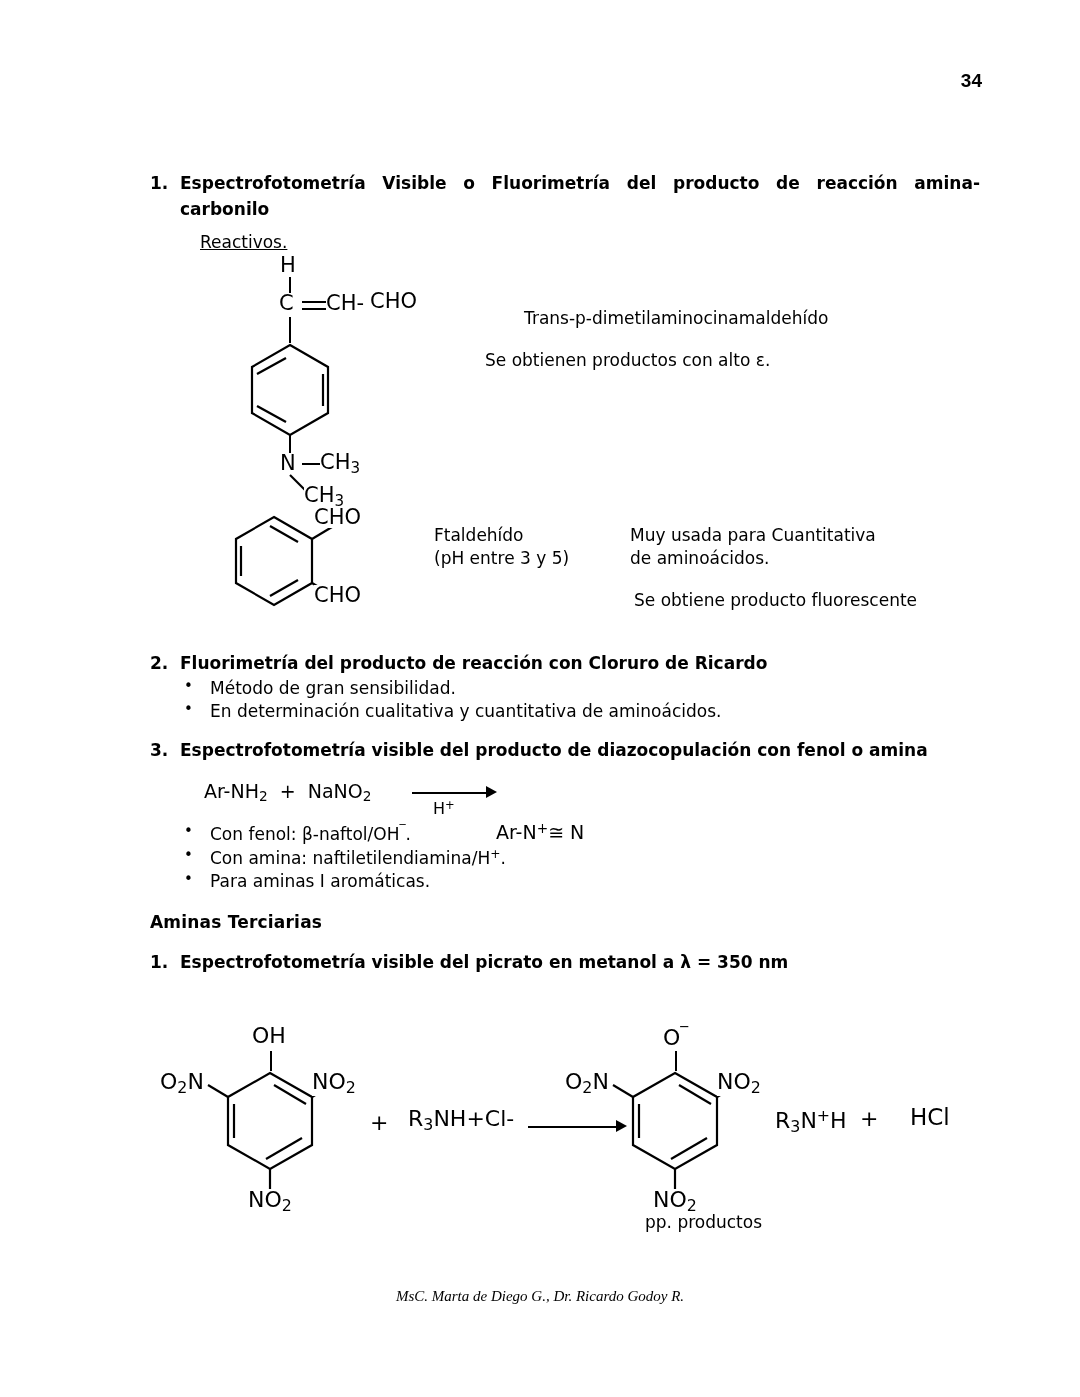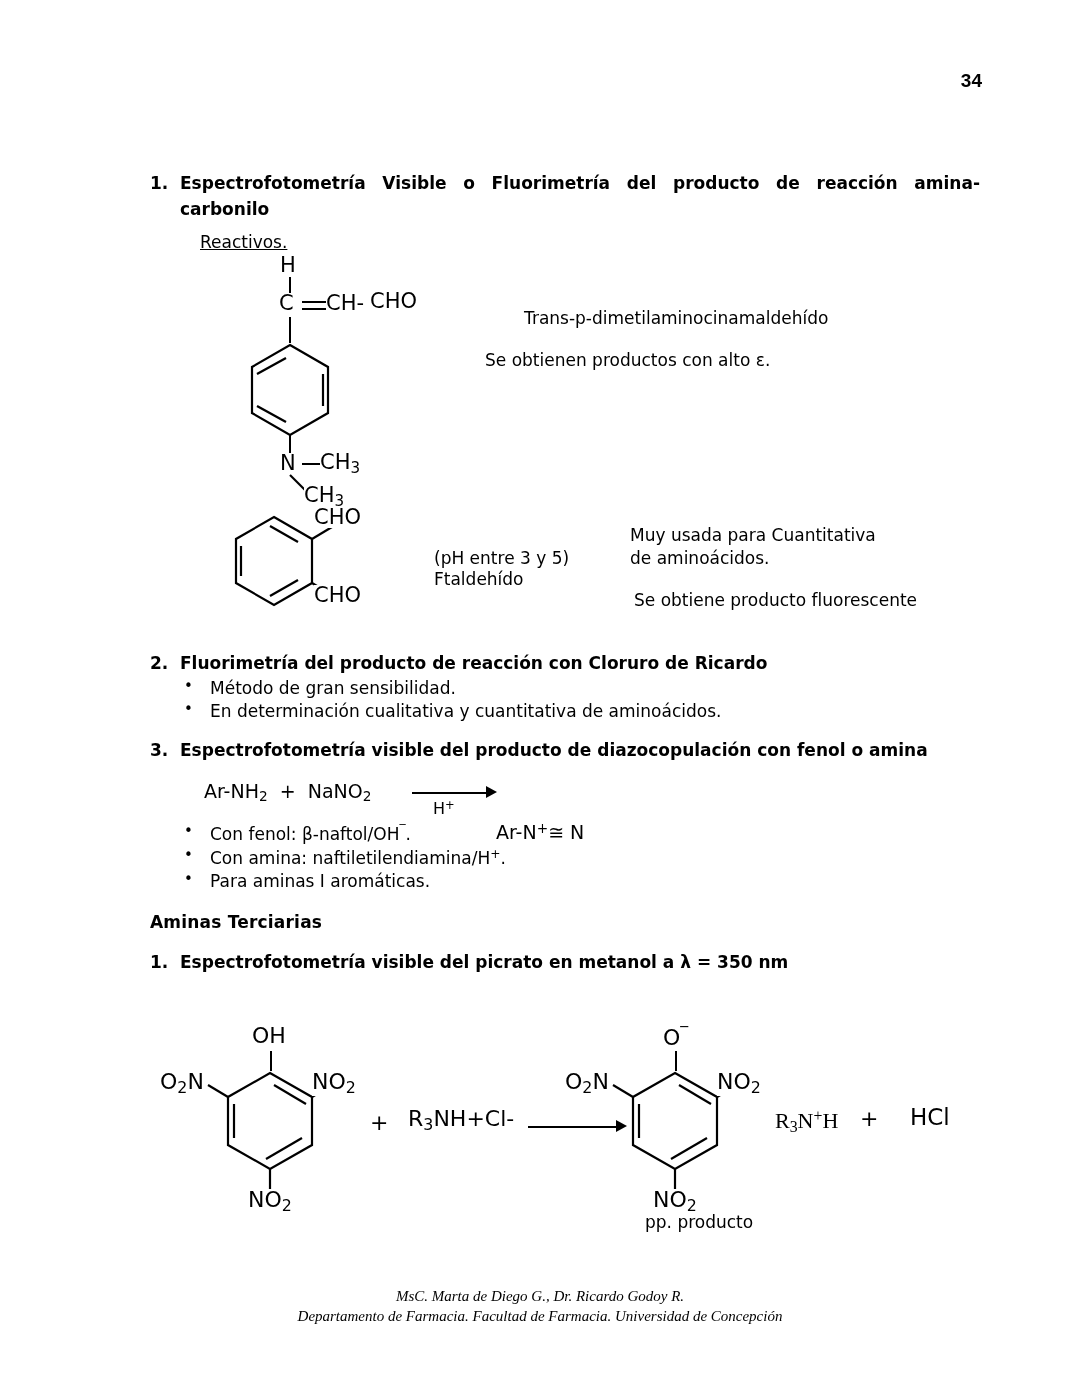--- a/index.html
+++ b/index.html
@@ -184,21 +184,21 @@
       <line x1="9" y1="33" x2="9" y2="63" stroke="#000" stroke-width="2.2"></line>
       <line x1="38" y1="13" x2="66" y2="29" stroke="#000" stroke-width="2.2"></line>
       <line x1="38" y1="83" x2="66" y2="67" stroke="#000" stroke-width="2.2"></line>
       <line x1="80" y1="26" x2="100" y2="14" stroke="#000" stroke-width="2.2"></line>
       <line x1="80" y1="70" x2="100" y2="82" stroke="#000" stroke-width="2.2"></line>
     </svg>
     <div class="atom" style="left:82px; top:2px;">CHO</div>
     <div class="atom" style="left:82px; top:80px;">CHO</div>
   </div>
 
-  <div class="plain" style="left:434px; top:525px;margin-top:44px;">Ftaldehído</div>
+  <div class="plain" style="left:434px; top:525px;">Ftaldehído</div>
   <div class="plain" style="left:434px; top:548px;">(pH entre 3 y 5)</div>
   <div class="plain" style="left:630px; top:525px;">Muy usada para Cuantitativa</div>
   <div class="plain" style="left:630px; top:548px;">de aminoácidos.</div>
   <div class="plain" style="left:634px; top:590px;">Se obtiene producto fluorescente</div>
 
   <div class="num-item" style="left:150px; top:653px; width:830px;">
     <span class="num">2.</span>
     <span class="txt">Fluorimetría del producto de reacción con Cloruro de Ricardo</span>
   </div>
 
@@ -281,22 +281,21 @@
       <line x1="84" y1="35" x2="52" y2="16" stroke="#000" stroke-width="2.2"></line>
       <line x1="6" y1="28" x2="-14" y2="16" stroke="#000" stroke-width="2.2"></line>
       <line x1="90" y1="28" x2="110" y2="16" stroke="#000" stroke-width="2.2"></line>
       <line x1="48" y1="100" x2="48" y2="122" stroke="#000" stroke-width="2.2"></line>
     </svg>
     <div class="atom" style="left:0px; top:46px; font-size:22px;"><span>O</span><sub>2</sub><span>N</span></div>
     <div class="atom" style="left:152px; top:46px; font-size:22px;"><span>NO</span><sub>2</sub></div>
     <div class="atom" style="left:88px; top:164px; font-size:22px;"><span>NO</span><sub>2</sub></div>
   </div>
 
-  <div class="atom" style="left:775px; top:1108px; font-size:22px;font-family:Liberation Serif, serif;">R<sub>3</sub>N<sup>+</sup>H</div>
+  <div class="atom" style="left:775px; top:1108px; font-size:22px;">R<sub>3</sub>N<sup>+</sup>H</div>
   <div class="atom" style="left:860px; top:1108px; font-size:22px;">+</div>
   <div class="atom" style="left:910px; top:1106px; font-size:23px;">HCl</div>
 
-  <div class="plain" style="left:645px; top:1212px; font-size:17px;">pp. producto</div>
+  <div class="plain" style="left:645px; top:1212px; font-size:17px;">pp. productos</div>
 
   <div class="footer" style="top:1288px;">MsC.  Marta de Diego G.,  Dr. Ricardo Godoy R.</div>
-  <div class="footer" style="top:1308px;">Departamento de Farmacia. Facultad de Farmacia. Universidad de Concepción</div>
 
 </div>
 
 </body></html>

